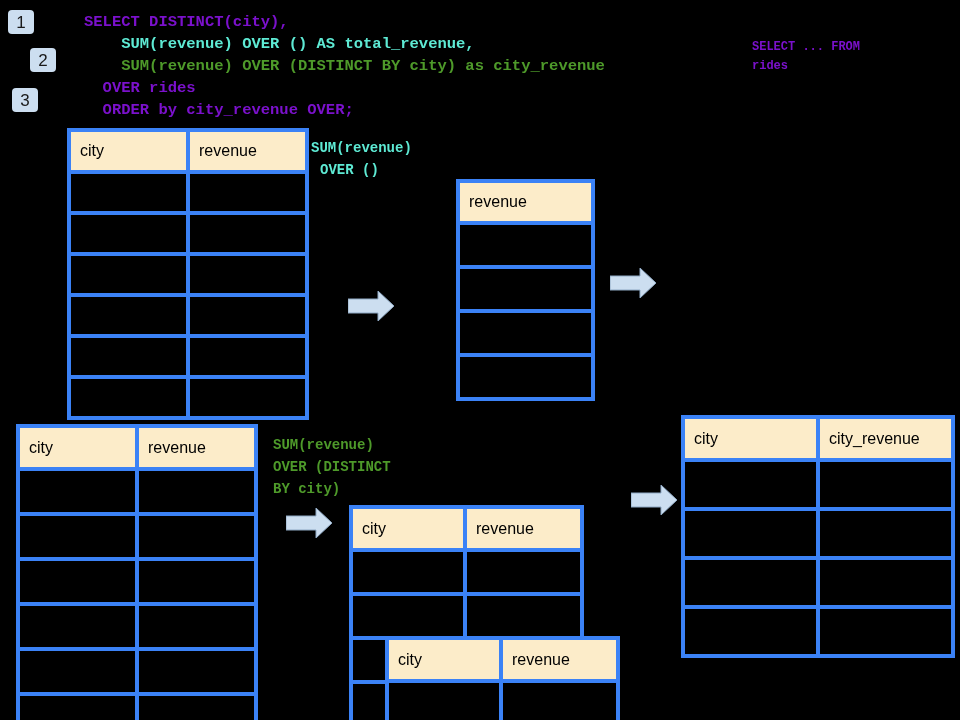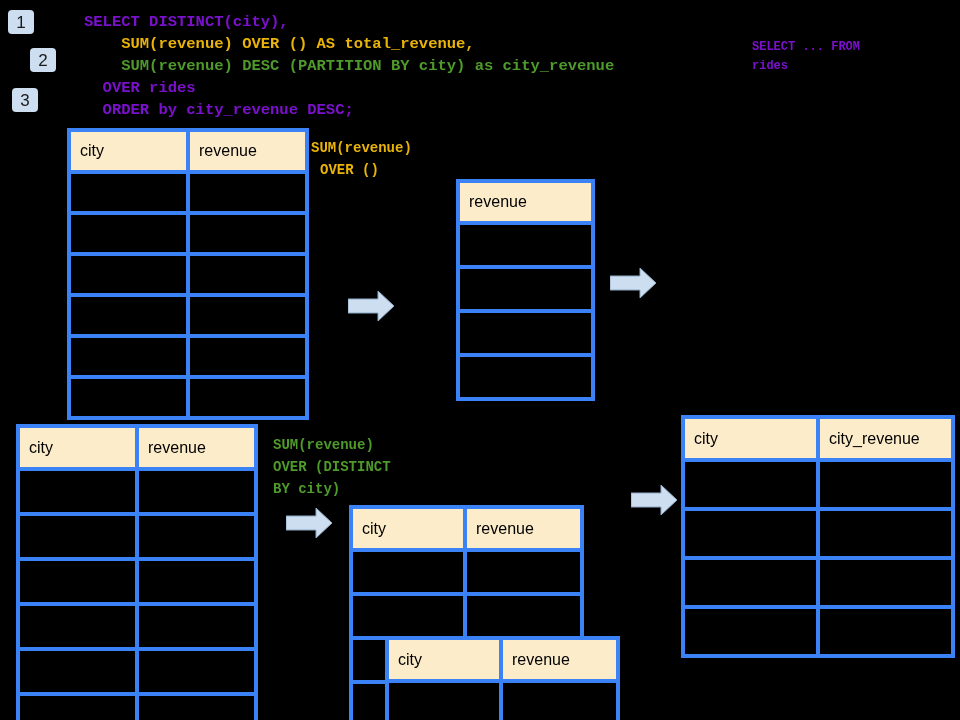--- a/index.html
+++ b/index.html
@@ -42,21 +42,21 @@
   }
   .code-main {
     font-size: 15.5px;
     line-height: 22px;
   }
   .code-side {
     font-size: 12px;
     line-height: 19px;
   }
   .c-purple { color: #7b11cc; }
-  .c-red    { color: #eab308; }
+  .c-red    { color: #5eead4; }
   .c-green  { color: #4e9a2a; }
 
   
   .anno {
     position: absolute;
     font-family: "Liberation Mono", monospace;
     font-weight: bold;
     font-size: 14px;
     line-height: 22px;
     white-space: pre;
@@ -102,23 +102,23 @@
     </div>
   <div class="badge" style="left:30px; top:48px;">
       <span>2</span>
     </div>
   <div class="badge" style="left:12px; top:88px;">
       <span>3</span>
     </div>
 
   <div class="code code-main c-purple" style="left:84px; top:11px;">SELECT DISTINCT(city),</div>
   <div class="code code-main c-red" style="left:84px; top:33px;">    SUM(revenue) OVER () AS total_revenue,</div>
-  <div class="code code-main c-green" style="left:84px; top:55px;">    SUM(revenue) DESC (PARTITION BY city) as city_revenue</div>
+  <div class="code code-main c-green" style="left:84px; top:55px;">    SUM(revenue) OVER (DISTINCT BY city) as city_revenue</div>
   <div class="code code-main c-purple" style="left:84px; top:77px;">  OVER rides</div>
-  <div class="code code-main c-purple" style="left:84px; top:99px;">  ORDER by city_revenue DESC;</div>
+  <div class="code code-main c-purple" style="left:84px; top:99px;">  ORDER by city_revenue OVER;</div>
 
   <div class="code code-side c-purple" style="left:752px; top:38px;">SELECT ... FROM</div>
   <div class="code code-side c-purple" style="left:752px; top:57px;">rides</div>
 
   <div class="anno c-red" style="left:311px; top:137px;">SUM(revenue)</div>
   <div class="anno c-red" style="left:320px; top:159px;">OVER ()</div>
 
   <div class="anno c-green" style="left:273px; top:434px;">SUM(revenue)</div>
   <div class="anno c-green" style="left:273px; top:456px;">OVER (DISTINCT</div>
   <div class="anno c-green" style="left:273px; top:478px;">BY city)</div>

